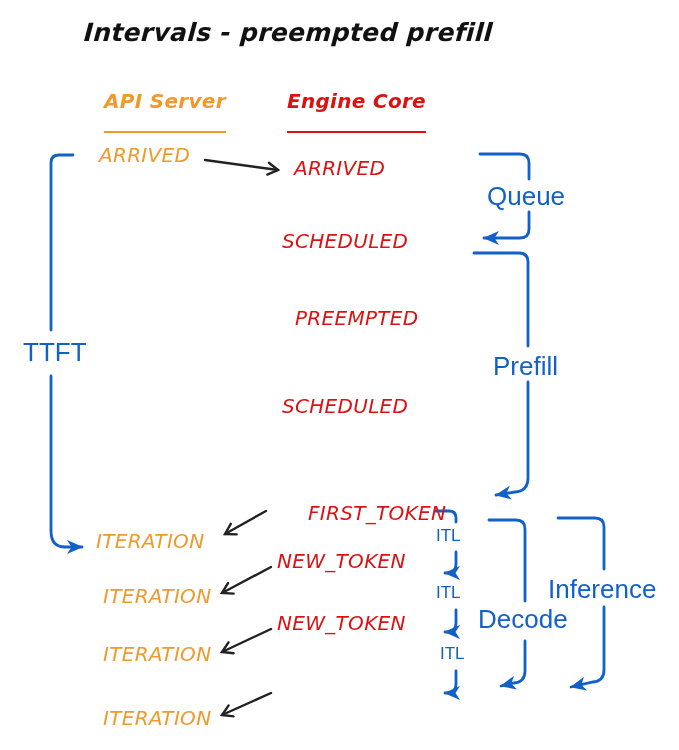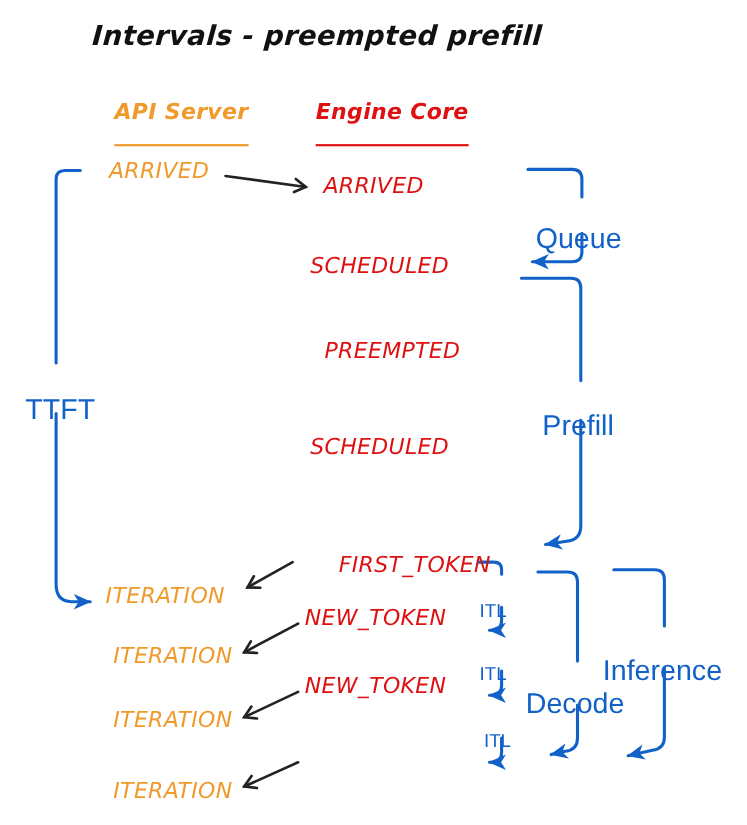--- a/index.html
+++ b/index.html
@@ -13,21 +13,21 @@
   .blue-fill{fill:var(--blue,#1161c8);}
   .lbl{position:absolute;white-space:nowrap;}
   .hand{font-family:"DejaVu Sans",sans-serif;font-style:italic;letter-spacing:0.3px;}
   .title{font-size:25px;font-weight:bold;color:var(--title,#111111);transform:skewX(-4deg);}
   .colhead{font-size:20px;font-weight:bold;padding-bottom:18px;}
   .colhead.orange{color:var(--orange,#ef9a2b);border-bottom:2px solid var(--orange,#ef9a2b);}
   .colhead.red{color:var(--red,#dd1111);border-bottom:2px solid var(--red,#dd1111);}
   .event{font-size:20px;}
   .event.orange{color:var(--orange,#ef9a2b);}
   .event.red{color:var(--red,#dd1111);}
-  .interval{color:var(--blue,#1161c8);font-size:26px;margin-top:20px;}
+  .interval{color:var(--blue,#1161c8);font-size:26px;}
   .interval.small{font-size:17px;}
 </style>
 </head>
 <body>
 
 <div class="canvas">
 
   <svg class="wires">
     <defs>
       <marker id="blueArrow" markerUnits="userSpaceOnUse" markerWidth="18" markerHeight="16" viewBox="0 0 18 16" refX="16" refY="8" orient="auto">

